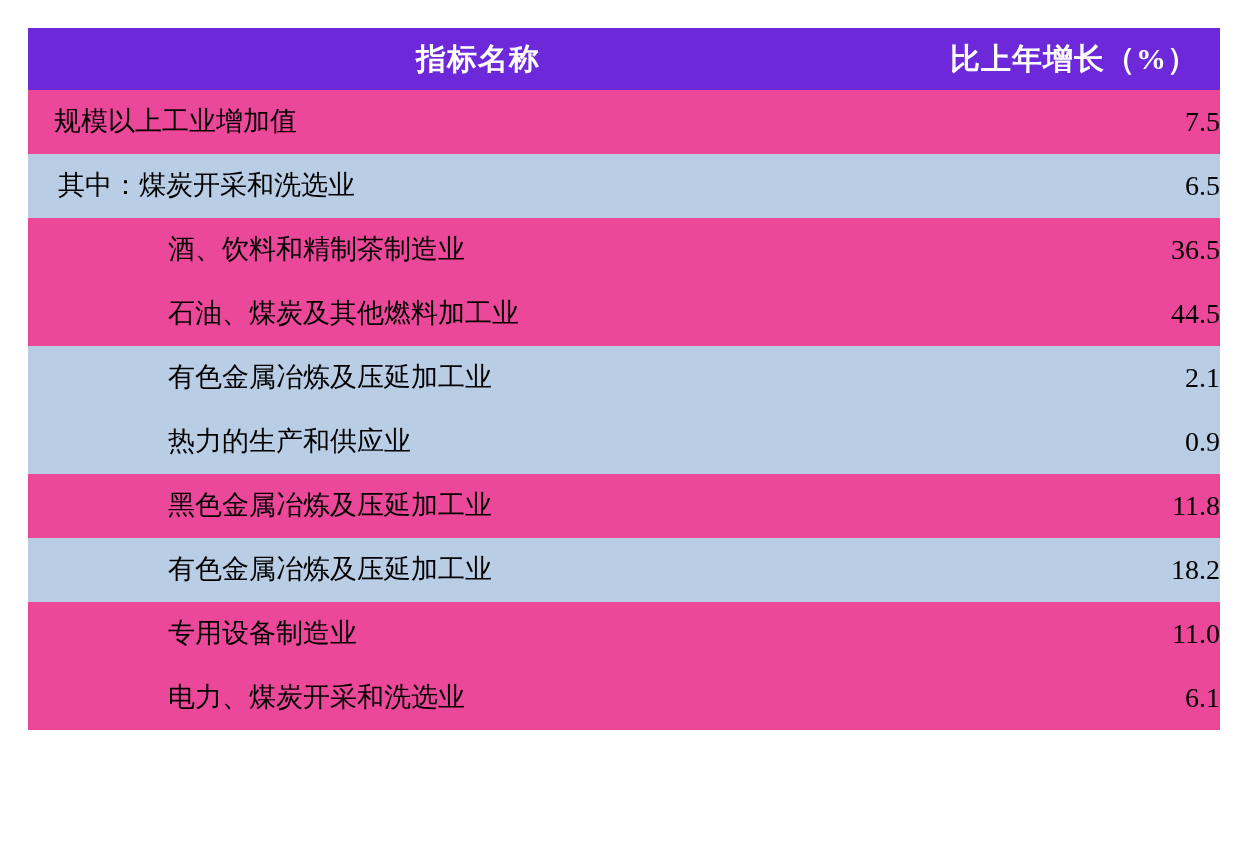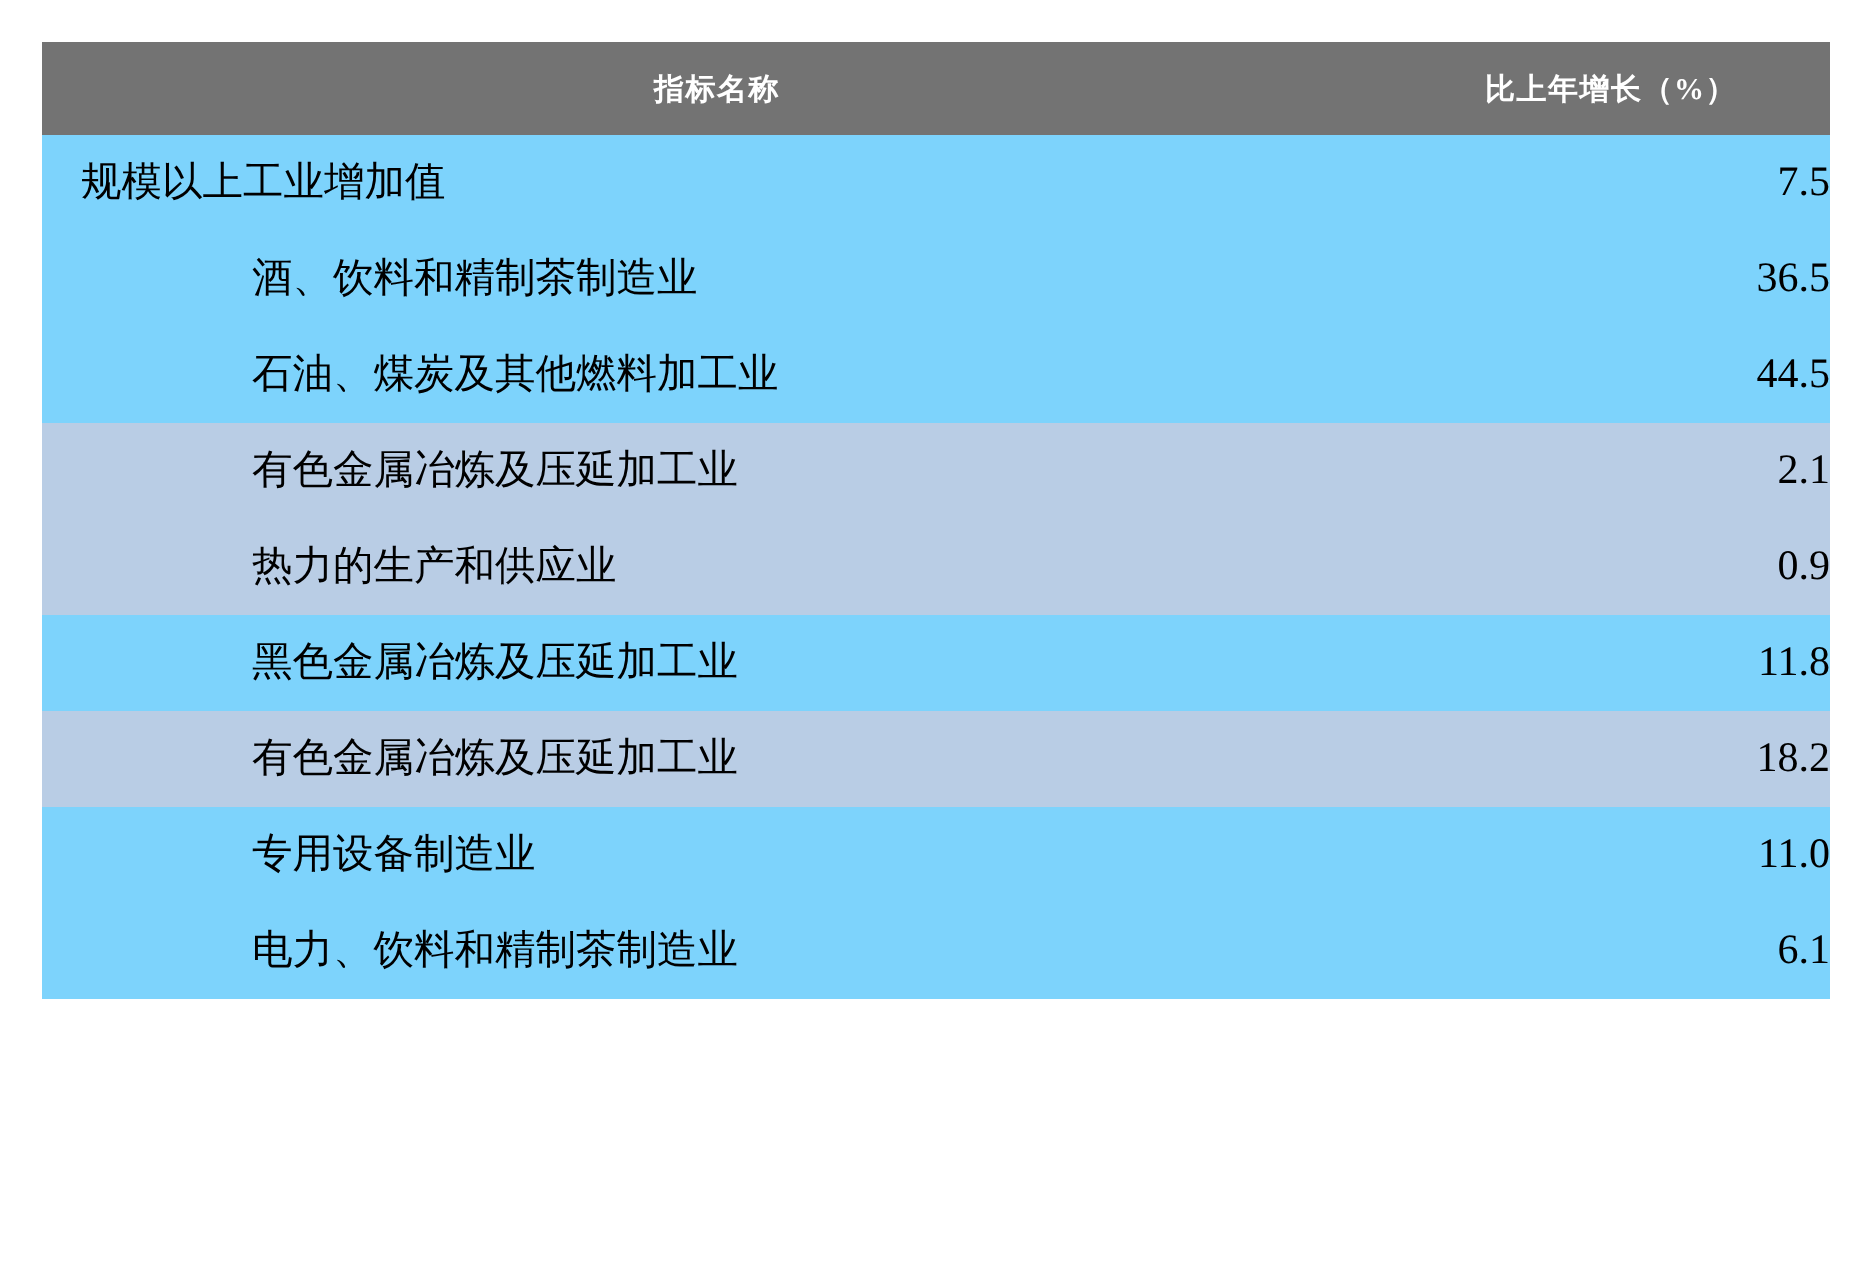--- a/index.html
+++ b/index.html
@@ -25,24 +25,24 @@
     left: 28px;
     top: 28px;
     width: 1192px;
     border-collapse: collapse;
     table-layout: fixed;
   }
   table.stat-table col.c-name { width: 900px; }
   table.stat-table col.c-val  { width: 292px; }
 
   thead th {
-    background: #737373;
+    background: #6d28d9;
     color: #ffffff;
     font-weight: bold;
-    font-size: 20px;
+    font-size: 30px;
     height: 62px;
     padding: 0;
     text-align: center;
     vertical-align: middle;
     letter-spacing: 1px;
   }
   thead th.th-name { padding-left: 0; }
   thead th.th-val  { }
 
   tbody td {
@@ -56,21 +56,21 @@
     text-align: left;
   }
   tbody td.value {
     text-align: right;
     font-size: 28px;
   }
   tbody tr.shaded td {
     background: #B9CDE5;
   }
   tbody tr.plain td {
-    background: #7dd3fc;
+    background: #ec4899;
     margin-top: 45px;
   }
 
   .ind-0 { padding-left: 26px; }
   .ind-1 { padding-left: 30px; }
   .ind-2 { padding-left: 140px; font-family: Liberation Serif, serif; }
 
   .cut {
     position: absolute;
     left: 28px;
@@ -94,20 +94,24 @@
       <tr>
         <th class="th-name">指标名称</th>
         <th class="th-val">比上年增长（%）</th>
       </tr>
     </thead>
     <tbody id="tbody">
         <tr class="plain">
           <td class="name ind-0">规模以上工业增加值</td>
           <td class="value">7.5</td>
         </tr>
+        <tr class="shaded">
+          <td class="name ind-1">其中：煤炭开采和洗选业</td>
+          <td class="value">6.5</td>
+        </tr>
         <tr class="plain">
           <td class="name ind-2">酒、饮料和精制茶制造业</td>
           <td class="value">36.5</td>
         </tr>
         <tr class="plain">
           <td class="name ind-2">石油、煤炭及其他燃料加工业</td>
           <td class="value">44.5</td>
         </tr>
         <tr class="shaded">
           <td class="name ind-2">有色金属冶炼及压延加工业</td>
@@ -123,21 +127,21 @@
         </tr>
         <tr class="shaded">
           <td class="name ind-2">有色金属冶炼及压延加工业</td>
           <td class="value">18.2</td>
         </tr>
         <tr class="plain">
           <td class="name ind-2">专用设备制造业</td>
           <td class="value">11.0</td>
         </tr>
         <tr class="plain">
-          <td class="name ind-2">电力、饮料和精制茶制造业</td>
+          <td class="name ind-2">电力、煤炭开采和洗选业</td>
           <td class="value">6.1</td>
         </tr>
       </tbody>
   </table>
 
   <div class="cut"></div>
 
 </div>
 
 </body></html>

